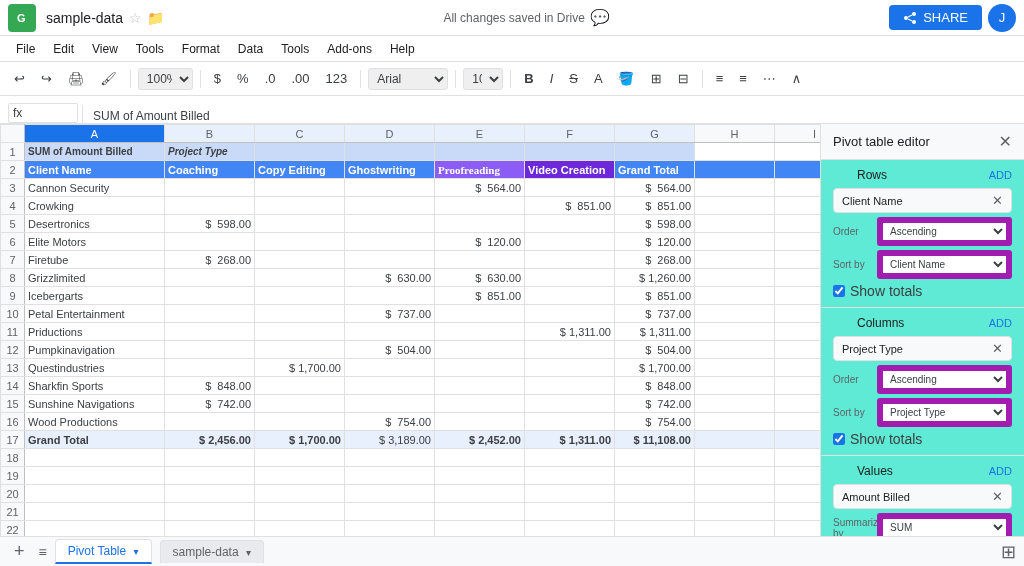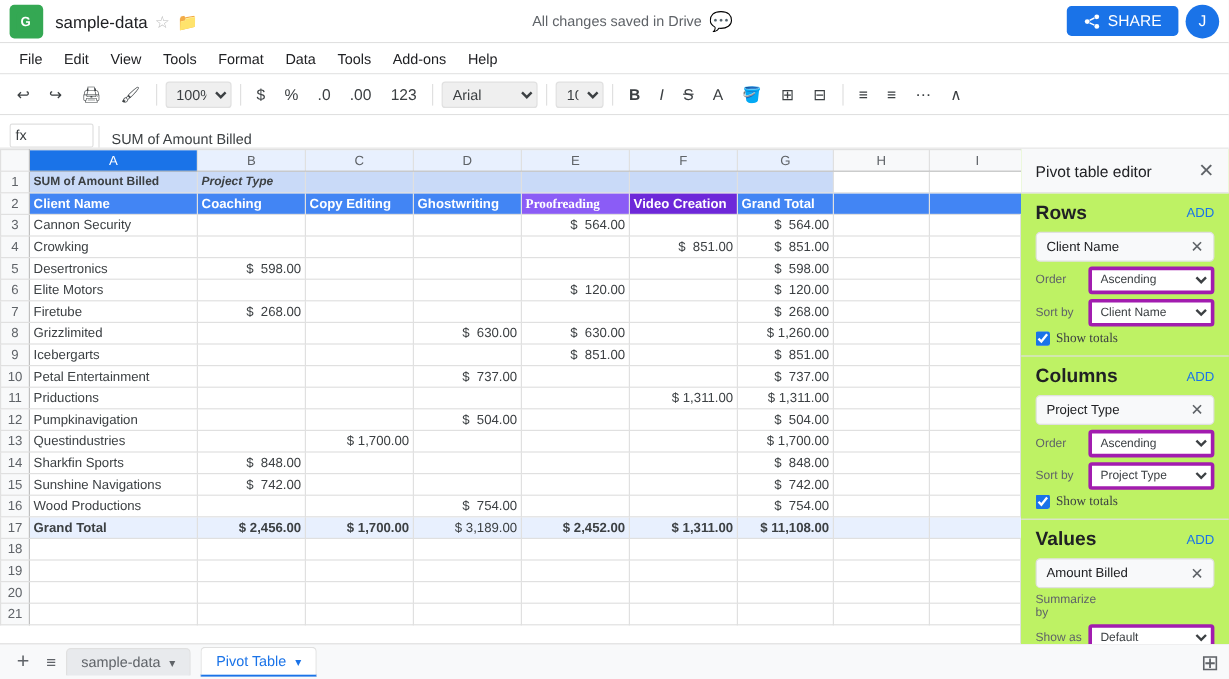--- a/index.html
+++ b/index.html
@@ -103,56 +103,56 @@
     .selected-header { background: #1a73e8 !important; color: white !important; }
     .highlighted-col { background: #e8f0fe !important; }
 
     
     .row-1 td { background: #fff; font-weight: bold; }
     .pivot-header td { background: #4285f4; color: white; font-weight: bold; }
     .grand-total-row td { font-weight: bold; background: #e8f0fe; }
 
     
     #right-panel {
-      width: 174px; background: #bef264; border-left: 1px solid #e0e0e0;
+      width: 204px; background: #5eead4; border-left: 1px solid #e0e0e0;
       overflow-y: auto; font-size: 12px;
     }
     #panel-header {
       display: flex; align-items: center; justify-content: space-between;
       padding: 8px 12px; background: #f8f9fa; border-bottom: 1px solid #e0e0e0;
     }
     #panel-title { font-size: 13px; font-weight: 500; color: #202124; }
     #panel-close { color: #5f6368; cursor: pointer; font-size: 16px; }
 
     .panel-section { border-bottom: 1px solid #e0e0e0; padding: 8px 12px; }
     .panel-section-header {
       display: flex; align-items: center; justify-content: space-between;
       margin-bottom: 6px;
     }
-    .panel-section-title { font-size: 16px; font-weight: 700; color: #202124; }
+    .panel-section-title { font-size: 12px; font-weight: 400; color: #202124; margin-left: 24px; }
     .panel-add-btn { font-size: 11px; color: #1a73e8; cursor: pointer; font-weight: 500; }
 
     .field-chip {
       display: flex; align-items: center; justify-content: space-between;
       background: #f8f9fa; border: 1px solid #e0e0e0; border-radius: 4px;
       padding: 4px 8px; margin-bottom: 4px;
     }
     .field-chip-label { font-size: 11px; color: #202124; font-weight: 500; }
     .field-chip-x { color: #5f6368; cursor: pointer; font-size: 13px; }
 
     .field-row { display: flex; align-items: center; gap: 4px; margin-bottom: 4px; }
     .field-label { font-size: 10px; color: #5f6368; width: 40px; }
     .field-select {
-      flex: 1; font-size: 10px; border: 3px solid #a21caf; border-radius: 3px;
+      flex: 1; font-size: 10px; border: 6px solid #a21caf; border-radius: 3px;
       padding: 2px 3px; background: white; color: #3c4043;
     }
 
     .checkbox-row { display: flex; align-items: center; gap: 5px; margin-top: 3px; }
     .checkbox-row input[type=checkbox] { accent-color: #1a73e8; width: 12px; height: 12px; }
-    .checkbox-label { font-size: 11px; color: #3c4043; font-family: Liberation Serif, serif; }
+    .checkbox-label { font-size: 14px; color: #3c4043; }
 
     
     #bottom-bar {
       display: flex; align-items: center; background: #f8f9fa; height: 30px;
       border-top: 1px solid #e0e0e0; padding: 0 8px; gap: 8px;
     }
     .sheet-tab {
       font-size: 12px; padding: 4px 12px; border-radius: 4px 4px 0 0;
       cursor: pointer; color: #5f6368; background: #e8eaed;
       border: 1px solid #e0e0e0; border-bottom: none;
@@ -529,20 +529,32 @@
               <td></td>
               <td></td>
               <td></td>
               <td></td>
               <td></td>
               <td></td>
               <td></td>
               <td></td>
               <td></td>
             </tr>
+          <tr>
+              <th class="row-header">22</th>
+              <td></td>
+              <td></td>
+              <td></td>
+              <td></td>
+              <td></td>
+              <td></td>
+              <td></td>
+              <td></td>
+              <td></td>
+            </tr>
 
         </tbody>
       </table>
     </div>
   </div>
 
   <div id="right-panel">
     <div id="panel-header">
       <span id="panel-title">Pivot table editor</span>
       <span id="panel-close">✕</span>
@@ -608,20 +620,25 @@
       <div class="panel-section-header">
         <span class="panel-section-title">Values</span>
         <span class="panel-add-btn">ADD</span>
       </div>
       <div class="field-chip">
         <span class="field-chip-label">Amount Billed</span>
         <span class="field-chip-x">✕</span>
       </div>
       <div class="field-row">
         <span class="field-label">Summarize by</span>
+        <select class="field-select">
+          <option>SUM</option>
+          <option>COUNT</option>
+          <option>AVERAGE</option>
+        </select>
       </div>
       <div class="field-row">
         <span class="field-label">Show as</span>
         <select class="field-select">
           <option>Default</option>
         </select>
       </div>
     </div>
 
     <div class="panel-section">
@@ -630,22 +647,22 @@
         <span class="panel-add-btn">ADD</span>
       </div>
 
     </div>
   </div>
 </div>
 
 <div id="bottom-bar">
   <span id="add-sheet-btn">+</span>
   <span id="sheet-list-btn">≡</span>
+  <div class="sheet-tab active">
+    <span>Pivot Table</span>
+    <span style="font-size:10px; color:#1a73e8; margin-left:4px;">▾</span>
+  </div>
   <div class="sheet-tab">
     <span>sample-data</span>
     <span style="font-size:10px; color:#5f6368; margin-left:4px;">▾</span>
   </div>
-  <div class="sheet-tab active">
-    <span>Pivot Table</span>
-    <span style="font-size:10px; color:#1a73e8; margin-left:4px;">▾</span>
-  </div>
   <span id="new-sheet-btn" style="margin-left:auto;">⊞</span>
 </div>
 
 </body></html>

